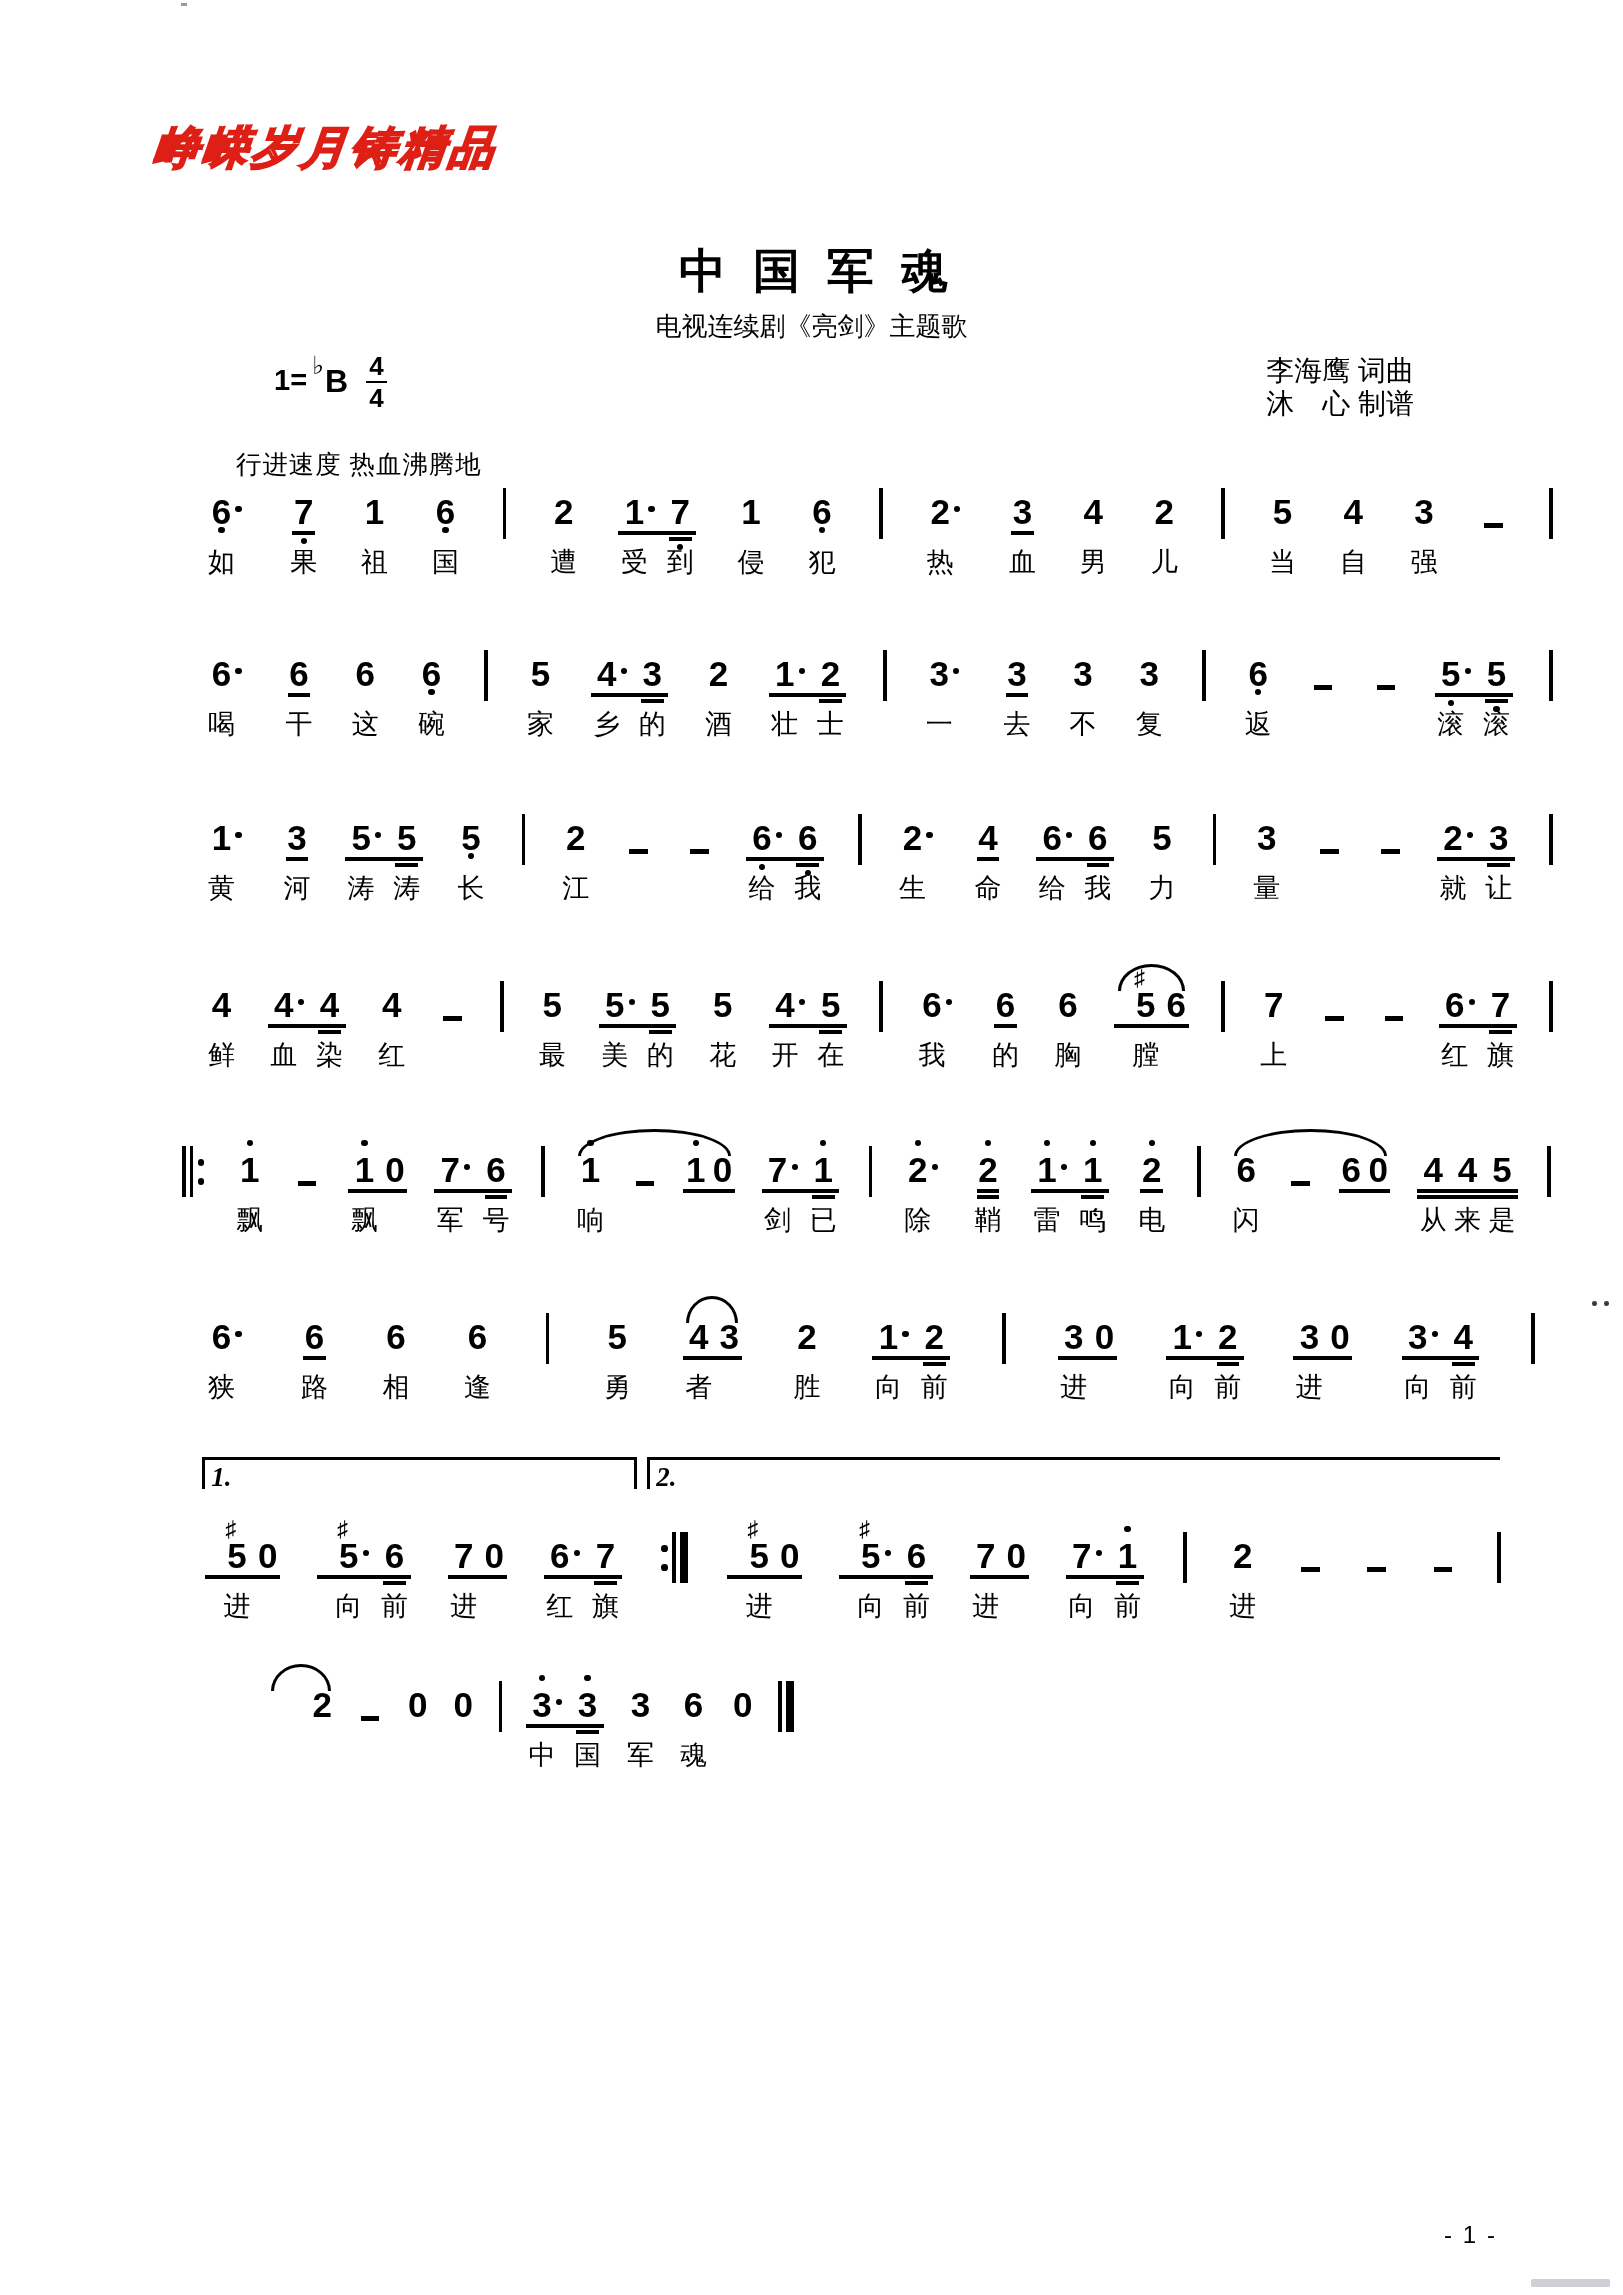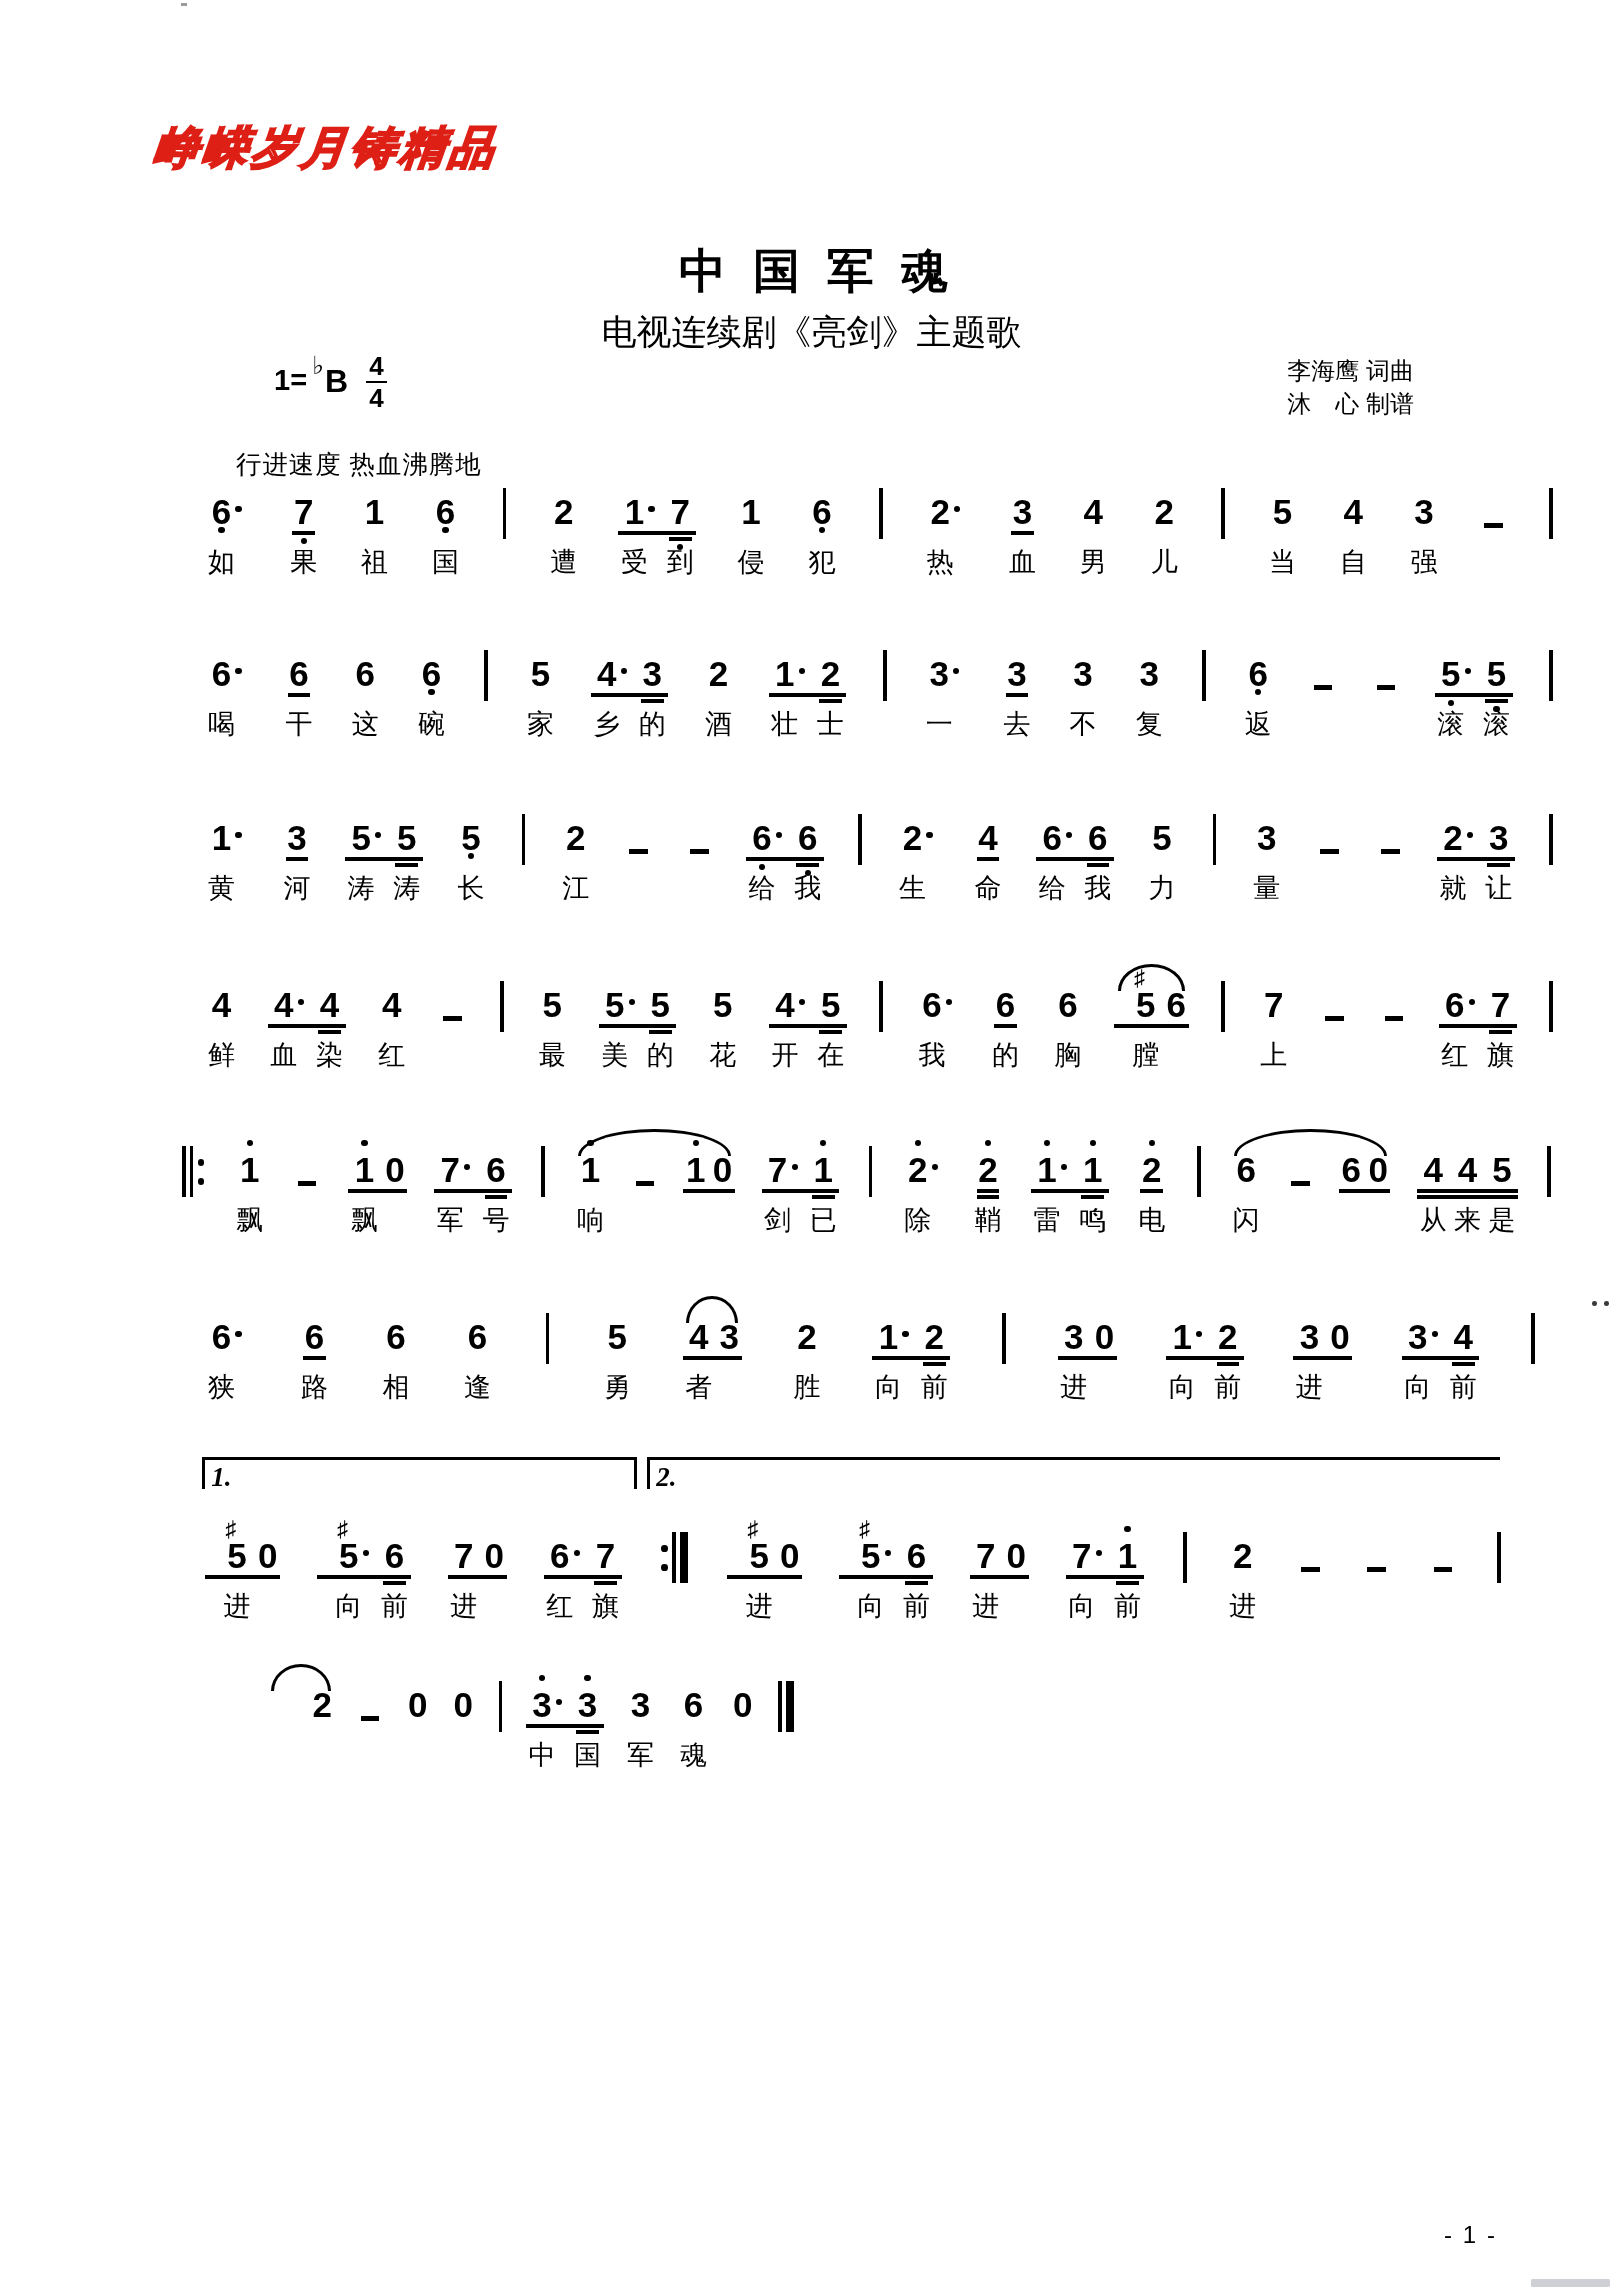--- a/index.html
+++ b/index.html
@@ -6,31 +6,31 @@
   #page{position:relative;width:1623px;height:2295px;background:#ffffff;overflow:hidden;
         font-family:"Liberation Sans","DejaVu Sans",sans-serif;color:#000;}
   
   #topmark{position:absolute;left:181px;top:3.1px;width:6.2px;height:3.1px;background:#9a9a9a;}
   #watermark{position:absolute;left:154px;top:118px;font-size:45px;font-weight:700;font-style:italic;
              letter-spacing:4.2px;transform:skewX(-6deg);color:#fff;
              -webkit-text-stroke:2.1px #dd1f15;white-space:nowrap;}
   @supports not (-webkit-text-stroke:1px #000){ #watermark{color:#dd1f15;} }
   #title{position:absolute;left:2px;top:240px;width:100%;text-align:center;font-size:47px;font-weight:600;
          letter-spacing:27px;text-indent:27px;font-family:"Liberation Serif","DejaVu Serif",serif;}
-  #subtitle{position:absolute;left:0;top:309px;width:100%;text-align:center;font-size:35px;
+  #subtitle{position:absolute;left:0;top:309px;width:100%;text-align:center;font-size:26px;
             font-family:"Liberation Serif","DejaVu Serif",serif;}
   #keysig{position:absolute;left:274px;top:359px;display:flex;align-items:flex-start;}
   #keysig .t1{font-size:29px;line-height:42px;font-weight:600;}
   #keysig .flat{font-size:25px;line-height:25px;font-weight:700;margin:-6.2px 1px 0 5.2px;}
   #keysig .kl{font-size:32px;line-height:44px;font-weight:700;}
   #keysig .frac{display:inline-flex;flex-direction:column;align-items:center;margin-left:17.7px;margin-top:-7.3px;}
   #keysig .frac b{font-size:26px;line-height:28px;font-weight:700;}
   #keysig .frac i{display:block;width:21px;height:2.6px;background:#000;margin:1px 0;}
   #tempo{position:absolute;left:236px;top:448px;font-size:25.4px;letter-spacing:1px;}
-  #credits{position:absolute;left:1231px;top:354px;width:183px;text-align:right;font-size:24px;line-height:33px;}
+  #credits{position:absolute;left:1231px;top:354px;width:183px;text-align:right;font-size:28px;line-height:33px;}
   
   .sys{position:absolute;display:flex;justify-content:space-between;align-items:flex-start;}
   .tk{display:flex;flex-direction:column;align-items:center;position:relative;}
   .gl{position:relative;height:64px;}
   .dg{display:block;margin-top:12.5px;font-size:35px;line-height:35px;font-weight:700;
       font-family:"Liberation Sans","DejaVu Sans",sans-serif;}
   .dot{position:absolute;width:6.2px;height:6.2px;border-radius:50%;background:#000;}
   .oa{top:1px;left:50%;margin-left:-3.1px;}
   .da{top:25px;right:-10.4px;}
   .ob{left:50%;margin-left:-3.1px;}

